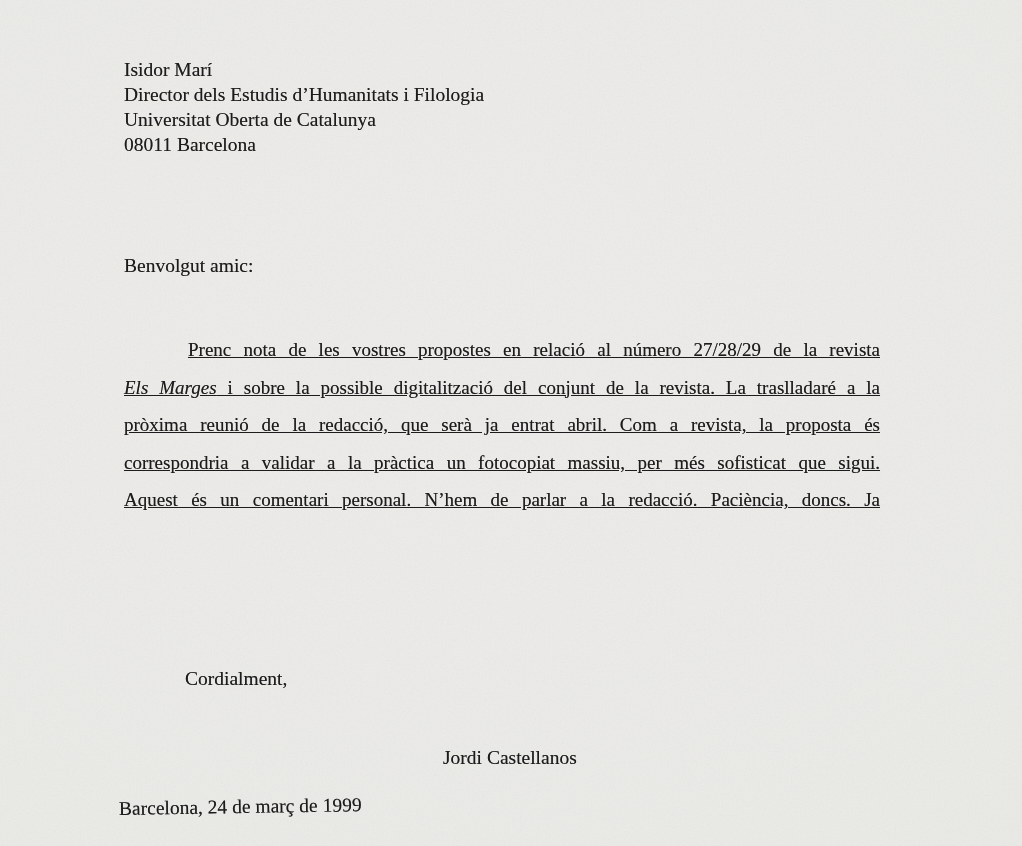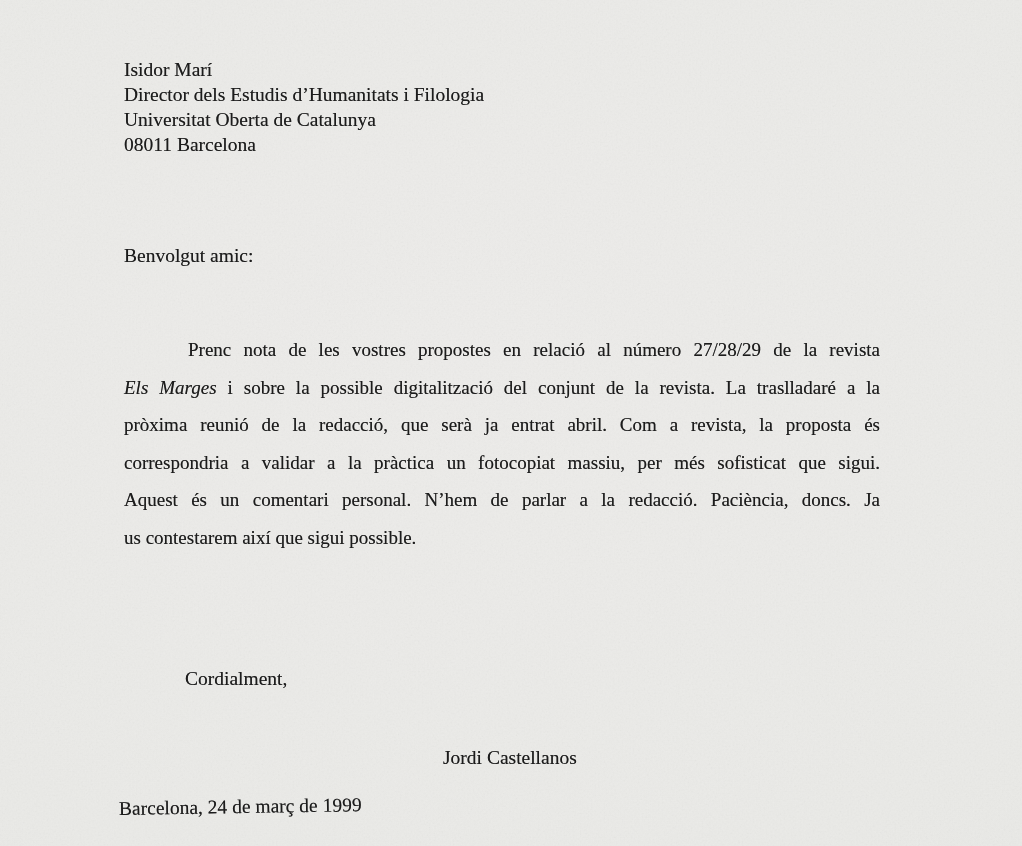--- a/index.html
+++ b/index.html
@@ -31,35 +31,36 @@
     text-shadow: 0 0 0.45px rgba(25,25,25,0.55);
   }
   .recipient {
     left: 124px;
     top: 57px;
     font-size: 19.5px;
     line-height: 25px;
   }
   .salutation {
     left: 124px;
-    top: 243px;
+    top: 253px;
     font-size: 19.5px;
     line-height: 25px;
   }
   .body-block {
     left: 124px;
     top: 331px;
     width: 756px;
     font-size: 19px;
     line-height: 37.6px;
   }
   .body-line {
     text-align: justify;
     text-align-last: justify;
     white-space: normal;
+    text-decoration: underline;
   }
   .body-line.first {
     text-indent: 64px;
   }
   .body-line.last {
     text-align: left;
     text-align-last: left;
   }
   .italic { font-style: italic; }
   .closing {
@@ -105,21 +106,20 @@
   </div>
 
   <div class="txt salutation">Benvolgut amic:</div>
 
   <div class="txt body-block">
     <div class="body-line first">Prenc nota de les vostres propostes en relació al número 27/28/29 de la revista</div>
     <div class="body-line"><span class="italic">Els Marges</span><span> i sobre la possible digitalització del conjunt de la revista. La traslladaré a la</span></div>
     <div class="body-line">pròxima reunió de la redacció, que serà ja entrat abril. Com a revista, la proposta és</div>
     <div class="body-line">correspondria a validar a la pràctica un fotocopiat massiu, per més sofisticat que sigui.</div>
     <div class="body-line">Aquest és un comentari personal. N’hem de parlar a la redacció. Paciència, doncs. Ja</div>
-    <div class="body-line last">us contestarem així que sigui possible.</div>
   </div>
 
   <div class="txt closing">Cordialment,</div>
 
   <div class="txt signature">Jordi Castellanos</div>
 
   <div class="txt dateline">Barcelona, 24 de març de 1999</div>
 
 </div>
 

